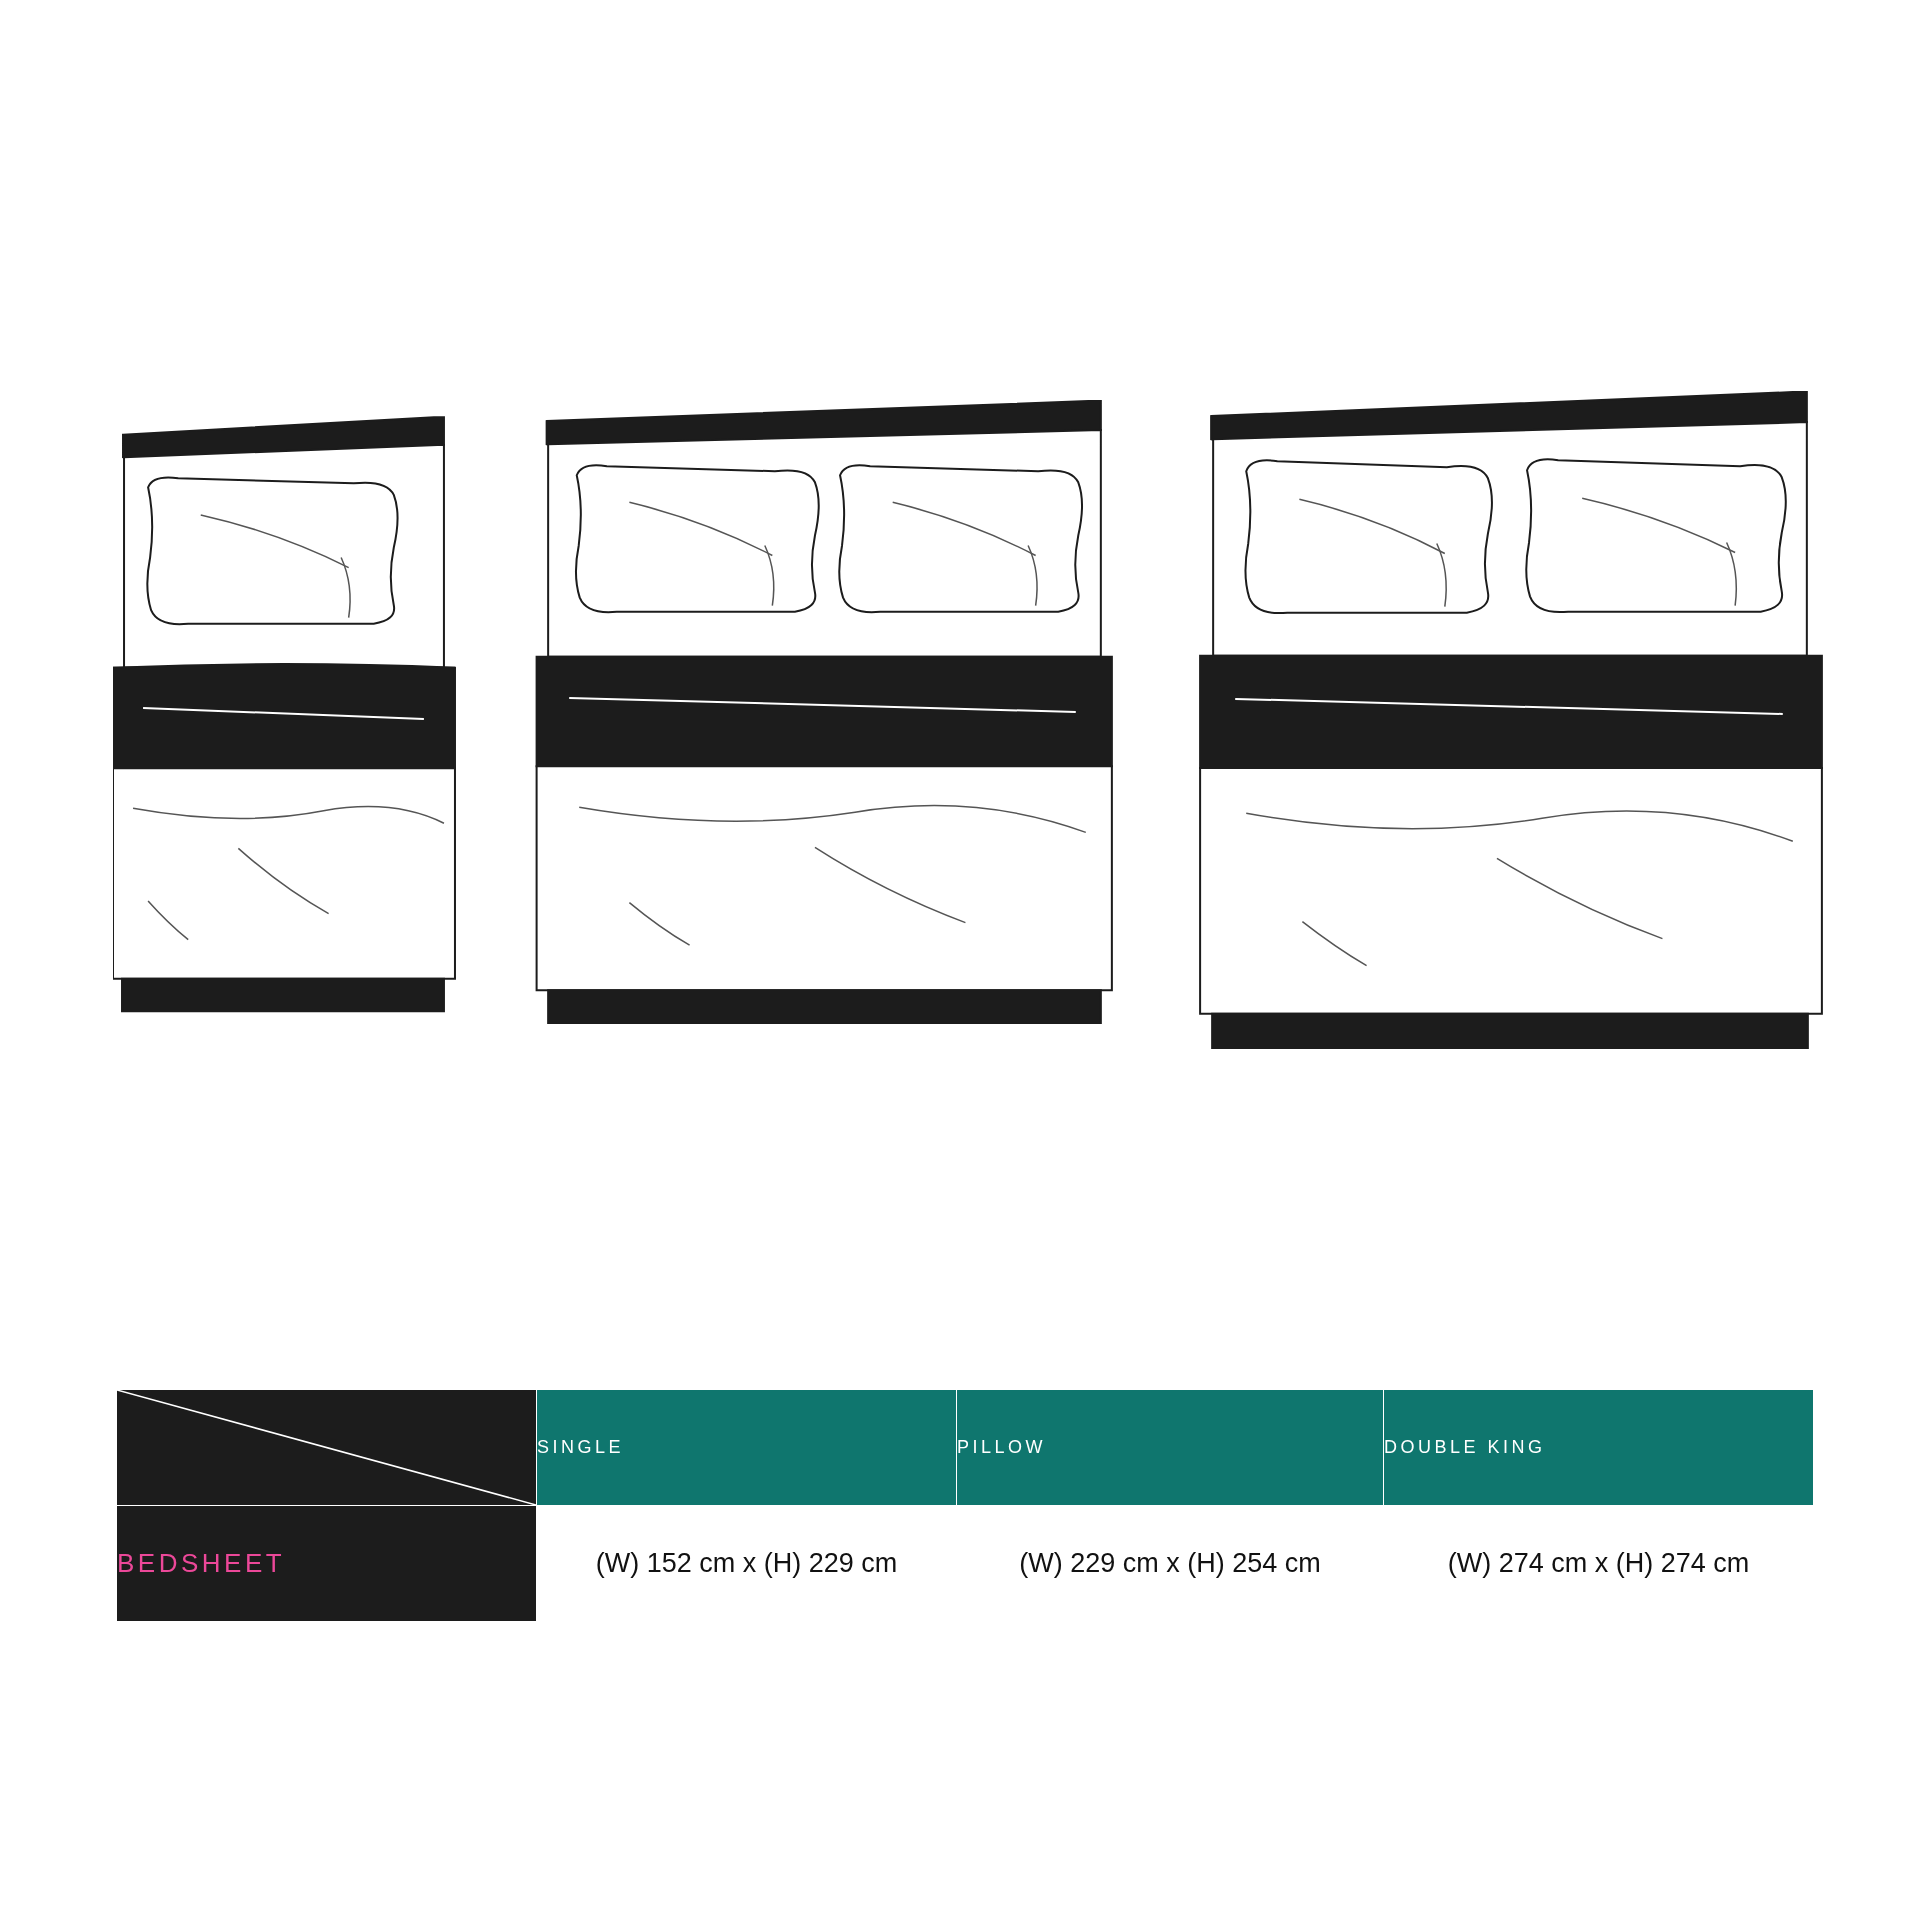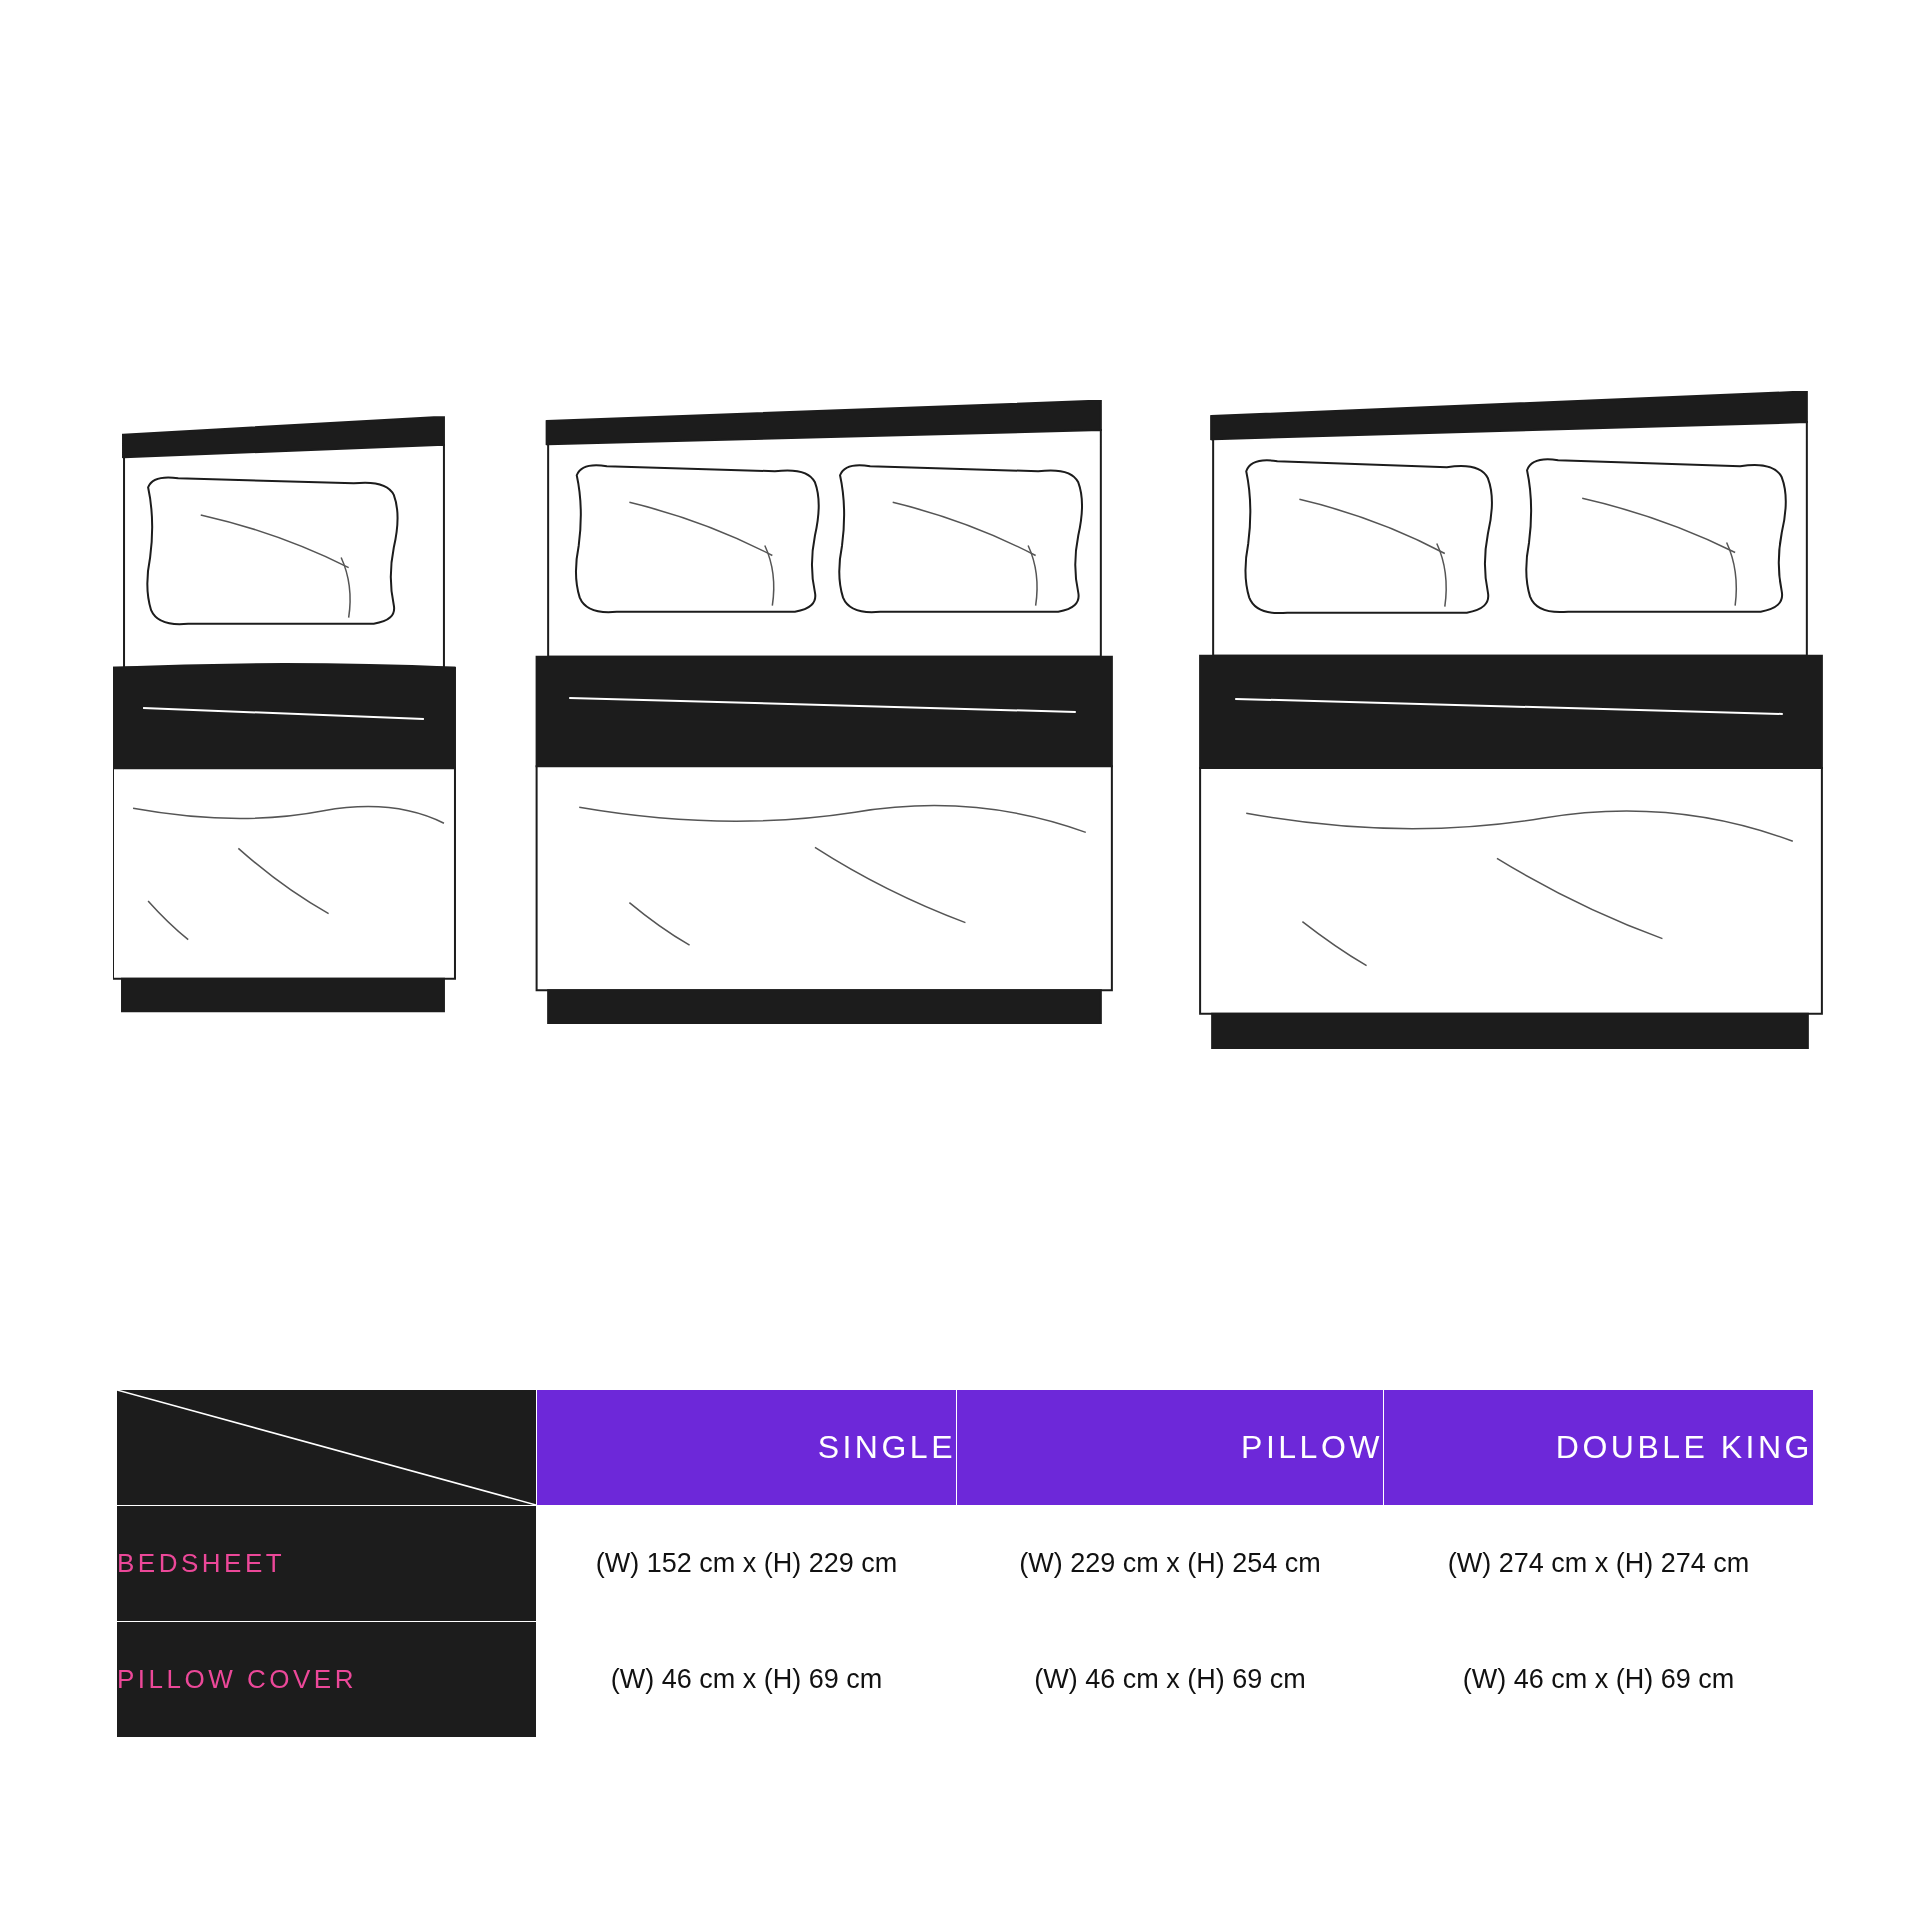--- a/index.html
+++ b/index.html
@@ -51,26 +51,26 @@
     table-layout: fixed;
   }
 
   .size-table td, .size-table th {
     border: 1px solid #ffffff;
     padding: 0;
     margin: 0;
   }
 
   .hdr-cell {
-    background: #6d28d9;
+    background: #0f766e;
     color: #ffffff;
     height: 115px;
-    text-align: right;
+    text-align: left;
     vertical-align: middle;
-    font-size: 32px;
+    font-size: 18px;
     letter-spacing: 3.5px;
     font-weight: 400;
   }
 
   .corner-cell {
     background: #1c1c1c;
     width: 419px;
     height: 115px;
     position: relative;
     padding: 0;
@@ -223,23 +223,17 @@
       <td class="hdr-cell col-single">SINGLE</td>
       <td class="hdr-cell col-double">PILLOW</td>
       <td class="hdr-cell col-superking">DOUBLE KING</td>
     </tr>
     <tr>
       <td class="row-label">BEDSHEET</td>
       <td class="val-cell">(W) 152 cm x (H) 229 cm</td>
       <td class="val-cell">(W) 229 cm x (H) 254 cm</td>
       <td class="val-cell">(W) 274 cm x (H) 274 cm</td>
     </tr>
-    <tr>
-      <td class="row-label">PILLOW COVER</td>
-      <td class="val-cell">(W) 46 cm x (H) 69 cm</td>
-      <td class="val-cell">(W) 46 cm x (H) 69 cm</td>
-      <td class="val-cell">(W) 46 cm x (H) 69 cm</td>
-    </tr>
   </tbody>
     </table>
 
 </div>
 
 
 </body></html>

